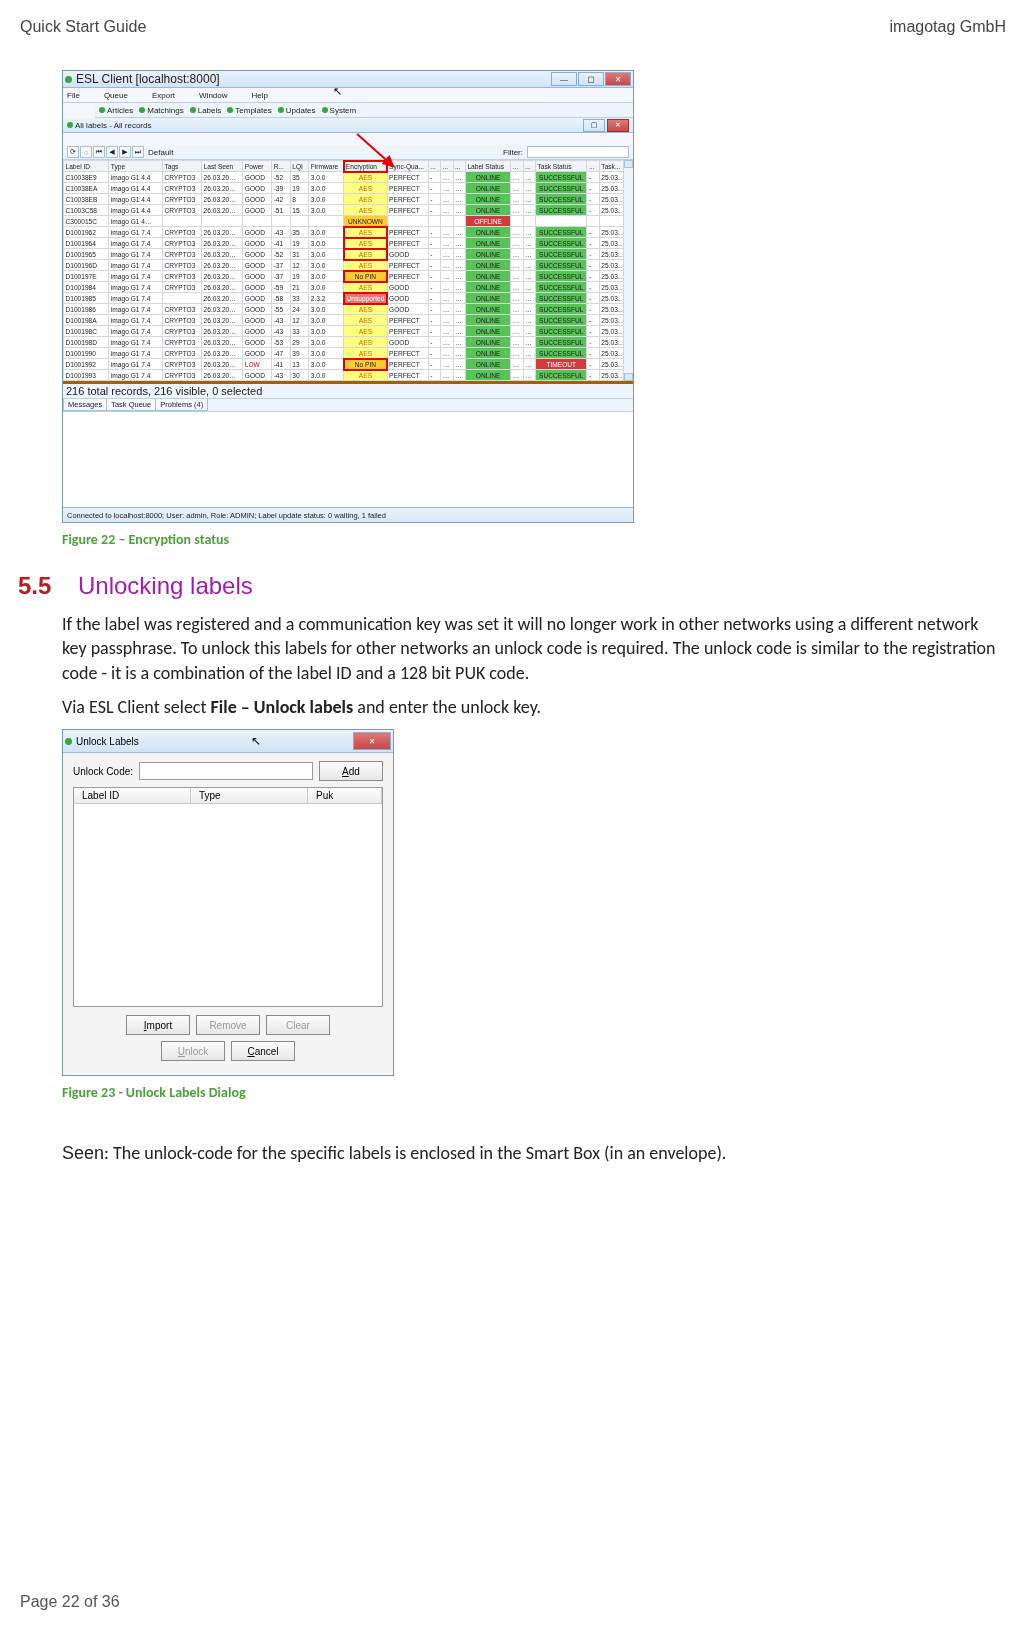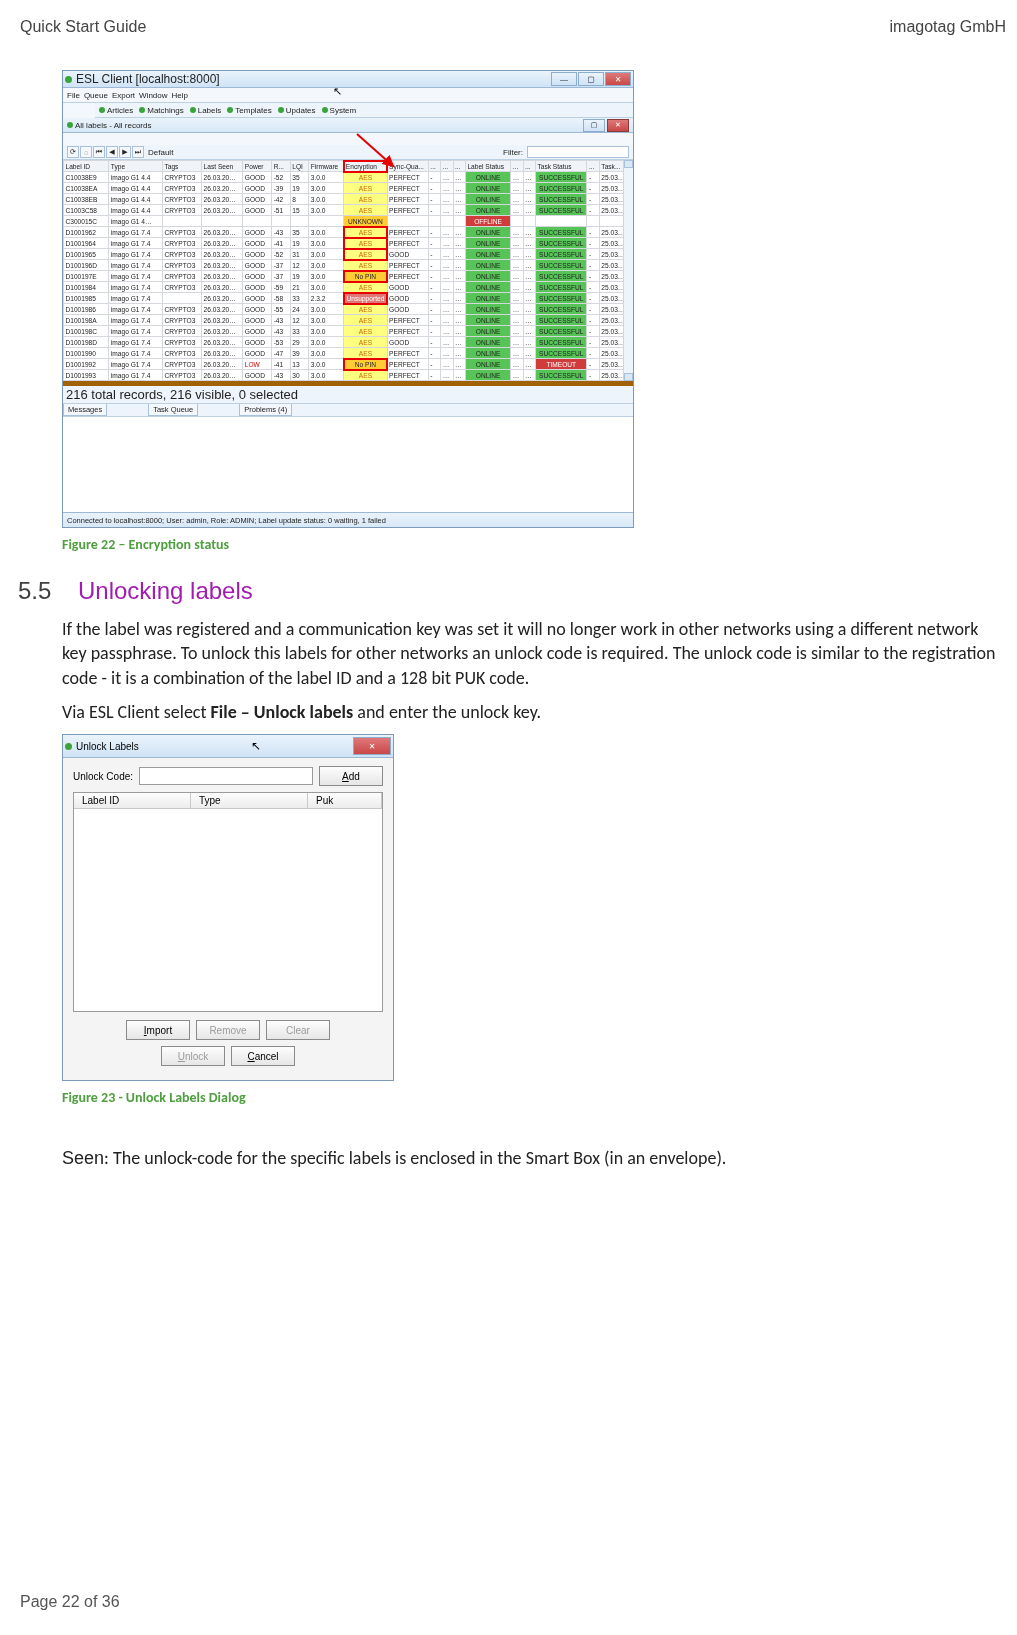--- a/index.html
+++ b/index.html
@@ -4,34 +4,34 @@
 <style>
   @page { size: 1017px 1635px; margin: 0; }
   html, body { margin: 0; padding: 0; width: 1017px; height: 1635px; background: #fff; font-family: Calibri, "Segoe UI", Arial, sans-serif; color: #000; }
   .page { position: relative; width: 1017px; height: 1635px; box-sizing: border-box; padding: 30px 20px 30px 20px; }
   .hdr-left, .hdr-right { position: absolute; top: 18px; font-family: Verdana, Arial, sans-serif; font-size: 16px; color: #444; }
   .hdr-left { left: 20px; }
   .hdr-right { right: 11px; }
   .content { position: absolute; left: 62px; right: 20px; top: 70px; }
   .figcap { color: #4F9F3F; font-size: 14px; font-weight: bold; margin: 8px 0 24px 0; }
   .hsec { display: flex; align-items: baseline; margin: 8px 0 12px -44px; }
-  .hnum { font-family: Verdana, Arial, sans-serif; font-size: 24px; font-weight: 400; color: #404040; width: 60px; }
+  .hnum { font-family: Verdana, Arial, sans-serif; font-size: 24px; font-weight: 700; color: #b91c1c; width: 60px; }
   .htxt { font-family: Verdana, Arial, sans-serif; font-size: 24px; font-weight: 400; color: #a21caf; }
   .para { font-size: 18px; line-height: 1.35; color: #222; margin: 10px 0; }
   .footer { position: absolute; left: 20px; bottom: 24px; font-family: Verdana, Arial, sans-serif; font-size: 16px; color: #555; }
 
   
   .win { width: 570px; border: 1px solid #7a9ab8; background: #f4f8fd; font-family: Tahoma, Arial, sans-serif; font-size: 8.5px; color: #222; position: relative; }
   .titlebar { height: 16px; background: linear-gradient(#eaf3fb,#cfe3f6); display: flex; align-items: center; padding: 0 2px; border-bottom: 1px solid #9cb8d4; }
   .tb-dot { width: 7px; height: 7px; border-radius: 50%; background: #3aa33a; margin-right: 4px; }
   .tb-title { flex: 1; font-size: 12px; }
   .tb-btns { display: flex; gap: 1px; }
   .tb-btn { width: 24px; height: 12px; background: linear-gradient(#eaf3fb,#cfe3f6); border: 1px solid #8baed0; font-size: 8px; display: flex; align-items: center; justify-content: center; }
   .tb-close { background: linear-gradient(#e07878,#c94848); color: #fff; }
-  .menubar { height: 14px; background: #f4f8fd; border-bottom: 1px solid #bcd0e4; display: flex; align-items: center; padding: 0 4px; gap: 4px; font-size: 8px; }
+  .menubar { height: 14px; background: #f4f8fd; border-bottom: 1px solid #bcd0e4; display: flex; align-items: center; padding: 0 4px; gap: 24px; font-size: 8px; }
   .toolbar1 { height: 14px; background: #eef4fb; border-bottom: 1px solid #bcd0e4; display: flex; align-items: center; padding: 0 4px; gap: 6px; font-size: 8px; margin-left: 32px; }
   .dot { width: 6px; height: 6px; border-radius: 50%; background: #3aa33a; display: inline-block; margin-right: 2px; }
   .subbar { height: 14px; background: linear-gradient(#eaf3fb,#d8e8f7); border-bottom: 1px solid #9cb8d4; display: flex; align-items: center; padding: 0 4px; font-size: 8px; }
   .subbar .spacer { flex: 1; }
   .mini-close { width: 20px; height: 11px; background: linear-gradient(#e07878,#c94848); border: 1px solid #8c3a3a; color:#fff; font-size:7px; display:flex;align-items:center;justify-content:center; margin-left: 2px;}
   .mini-btn { width: 20px; height: 11px; background: linear-gradient(#eaf3fb,#cfe3f6); border: 1px solid #8baed0; font-size:7px; display:flex;align-items:center;justify-content:center;}
   .filterbar { height: 14px; background: #eef4fb; border-bottom: 1px solid #bcd0e4; display: flex; align-items: center; padding: 0 4px; font-size: 8px; gap: 4px; margin-top: 12px; }
   .filterbar .nav { display: flex; gap: 1px; }
   .navbtn { width: 10px; height: 10px; border: 1px solid #a9c1da; background: #f4f8fd; display:flex;align-items:center;justify-content:center; font-size:7px; }
   .filterbar .spacer { flex: 1; }
@@ -46,22 +46,22 @@
   .cursor-ov { position: absolute; left: 270px; top: 14px; font-size: 11px; color:#000; pointer-events:none; }
   .c-low { color: #c00; }
   .c-aes { background: #ffff80; color: #cc6600; text-align: center; }
   .c-unk { background: #ffcc33; text-align: center; }
   .c-nop { background: #ffcc33; text-align: center; }
   .c-uns { background: #e07878; color:#fff; text-align: center; }
   .c-onl { background: #56c456; text-align: center; }
   .c-off { background: #d03c3c; color:#fff; text-align: center; }
   .c-suc { background: #56c456; text-align: center; }
   .c-to  { background: #d03c3c; color:#fff; text-align: center; }
-  .statusrow { font-size: 13px; padding: 1px 3px; border-top: 5px solid #a16207; background: #eef4fb; }
-  .tabsrow { display:flex; font-size:7.5px; border-top:1px solid #bcd0e4; background:#eef4fb;gap:42px; }
+  .statusrow { font-size: 11px; padding: 1px 3px; border-top: 3px solid #a16207; background: #eef4fb; }
+  .tabsrow { display:flex; font-size:7.5px; border-top:1px solid #bcd0e4; background:#eef4fb; }
   .tabsrow .tab { border:1px solid #a9c1da; border-top:none; padding:0 4px; height:11px; display:flex; align-items:center; margin-right:-1px; background:#f4f8fd;}
   .msgpanel { height: 95px; background: #fff; border-top: 1px solid #bcd0e4; }
   .statusfoot { height: 14px; font-size:7.5px; background: linear-gradient(#eaf3fb,#d8e8f7); border-top: 1px solid #9cb8d4; display:flex; align-items:center; padding:0 4px; }
   .redbox { outline: 2px solid #e60000; outline-offset: -1px; }
   .scrollbar-v { position:absolute; right:0; top:0; bottom:0; width:9px; background:#eef4fb; border-left:1px solid #c9d7e5; }
   .scrollbar-v::before { content:""; position:absolute; top:0; left:0; right:0; height:8px; background:#d8e8f7; border:1px solid #a9c1da; box-sizing:border-box;}
   .scrollbar-v::after { content:""; position:absolute; bottom:0; left:0; right:0; height:8px; background:#d8e8f7; border:1px solid #a9c1da; box-sizing:border-box;}
 
   
   .dlg { width: 330px; border: 1px solid #7a9ab8; font-family: Tahoma, Arial, sans-serif; font-size: 10px; background: #f4f4f4; }

